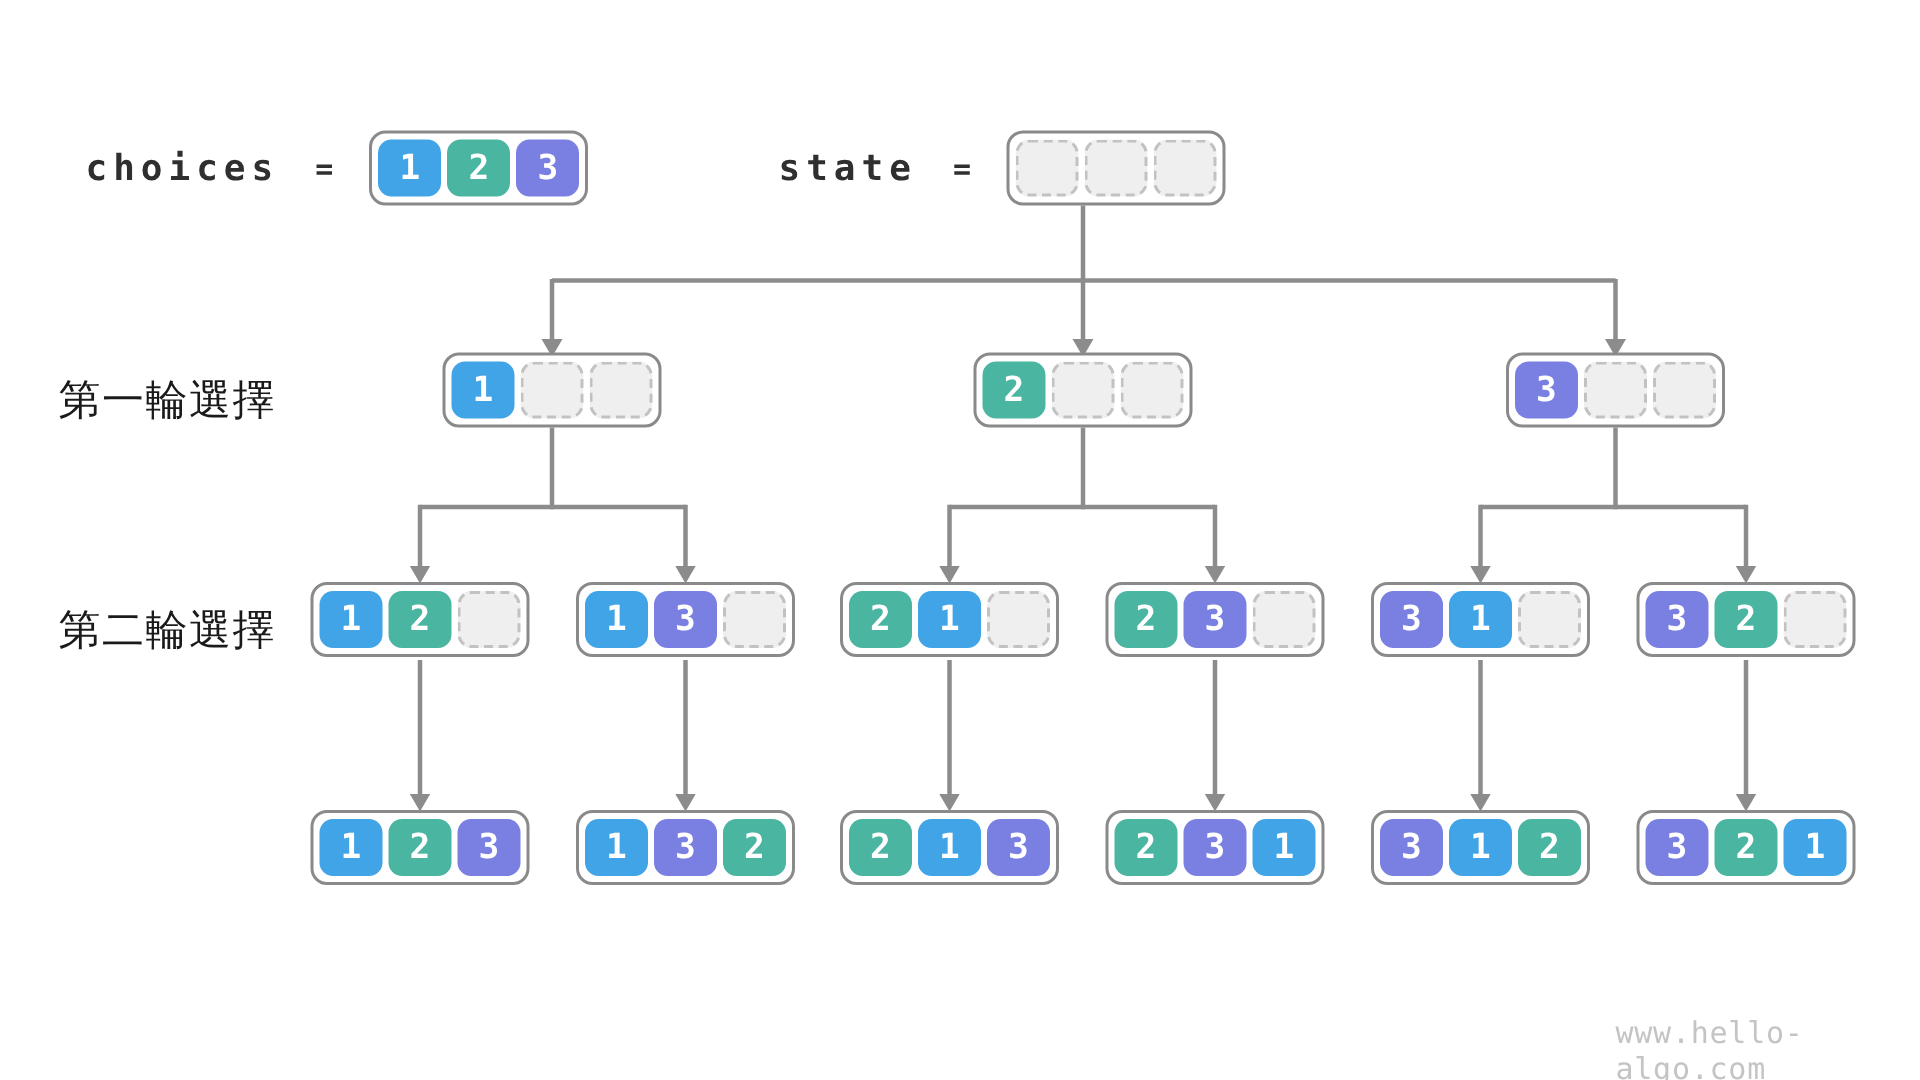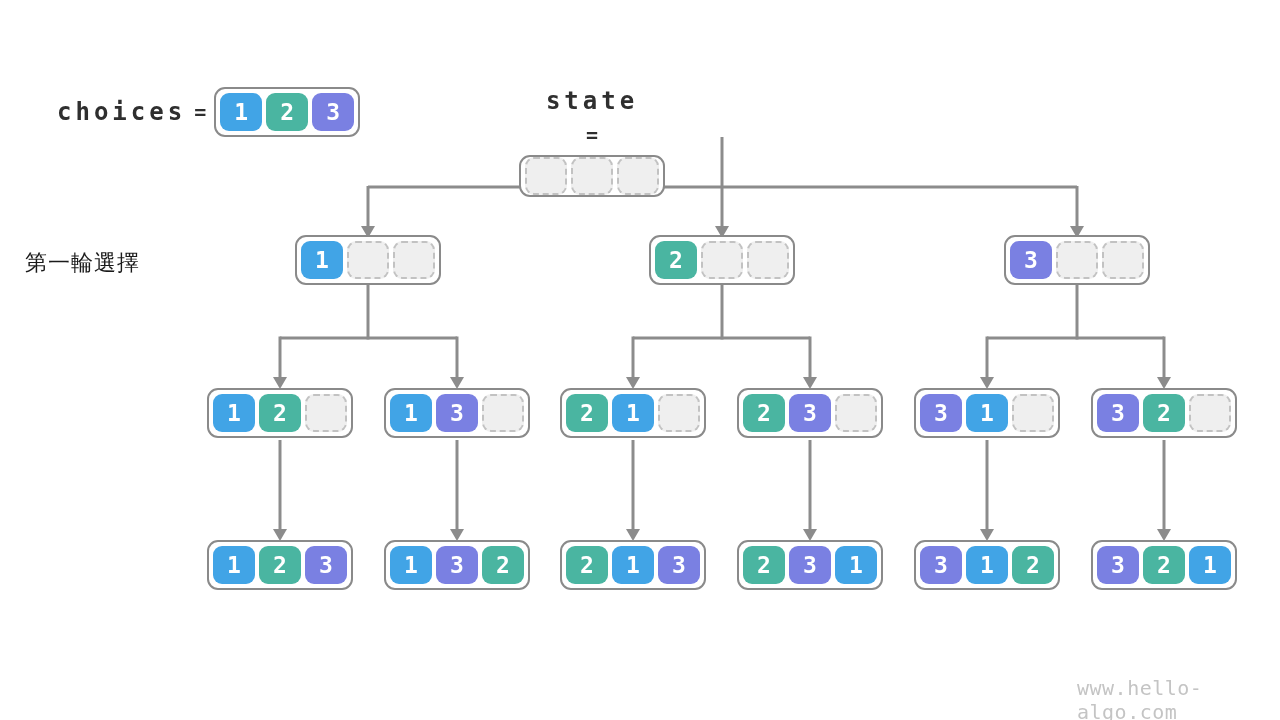--- a/index.html
+++ b/index.html
@@ -1,40 +1,40 @@
 <!DOCTYPE html>
 <html style="--value1: #41a4e6; --value2: #4ab5a1; --value3: #7a80e2; --empty-fill: #efefef; --empty-border: #c2c2c2; --node-border: #8a8a8a; --line: #8c8c8c; --watermark: #c4c4c4;"><head>
 <meta charset="utf-8">
 <style>
   html,body{margin:0;padding:0;background:#fff;}
   .canvas{position:relative;width:1280px;height:720px;background:#fff;overflow:hidden;
           font-family:"Liberation Sans",sans-serif;}
   .edges{position:absolute;left:0;top:0;pointer-events:none;}
 
   
-  .hdr{position:absolute;display:flex;align-items:center;gap:8px;height:50px;}
+  .hdr{position:absolute;display:flex;align-items:center;gap:24px;height:50px;}
   .kw{font-family:"DejaVu Sans Mono",monospace;font-weight:bold;font-size:24px;
       letter-spacing:4px;color:#2f2f2f;}
   .eq{font-family:"DejaVu Sans Mono",monospace;font-weight:600;font-size:20px;color:#2f2f2f;}
 
   
   .node{box-sizing:border-box;width:146px;height:50px;background:#fff;
         border:2px solid var(--node-border,#8a8a8a);border-radius:11px;
         display:flex;align-items:center;justify-content:center;gap:4px;}
   .node.abs{position:absolute;}
   .cell{box-sizing:border-box;width:42px;height:38px;border-radius:9px;
         display:flex;align-items:center;justify-content:center;
         font-family:"DejaVu Sans Mono",monospace;font-weight:bold;font-size:23px;color:#fff;}
   .cell.v1{background:var(--value1,#41a4e6);}
   .cell.v2{background:var(--value2,#4ab5a1);}
   .cell.v3{background:var(--value3,#7a80e2);}
   .cell.empty{background:var(--empty-fill,#efefef);
               border:2px dashed var(--empty-border,#c2c2c2);}
 
-  .row-label{position:absolute;left:25px;font-size:22px;font-weight:500;color:#1a1a1a;
+  .row-label{position:absolute;left:39px;font-size:28px;font-weight:500;color:#1a1a1a;
              letter-spacing:1px;white-space:nowrap;}
   .watermark{position:absolute;left:1077px;top:676px;
              font-family:"DejaVu Sans Mono",monospace;font-size:20px;
              color:var(--watermark,#c4c4c4);letter-spacing:0.5px;}
 </style>
 </head>
 <body>
 
 <div class="canvas">
 
@@ -76,31 +76,32 @@
   <div class="hdr" style="left:57px;top:87px;">
     <span class="kw">choices</span>
     <span class="eq">=</span>
     <div class="node">
       <span class="cell v1">1</span>
       <span class="cell v2">2</span>
       <span class="cell v3">3</span>
     </div>
   </div>
 
-  <div class="hdr" style="left:519px;top:87px;flex-direction:column;">
+  <div class="hdr" style="left:519px;top:87px;">
     <span class="kw">state</span>
     <span class="eq">=</span>
     <div class="node">
       <span class="cell empty"></span>
       <span class="cell empty"></span>
       <span class="cell empty"></span>
     </div>
   </div>
 
   <div class="row-label" style="top:248px;">第一輪選擇</div>
+  <div class="row-label" style="top:401px;">第二輪選擇</div>
 
   <div class="node abs" style="left:295px;top:235px;">
     <span class="cell v1">1</span>
     <span class="cell empty"></span>
     <span class="cell empty"></span>
   </div>
   <div class="node abs" style="left:649px;top:235px;">
     <span class="cell v2">2</span>
     <span class="cell empty"></span>
     <span class="cell empty"></span>

